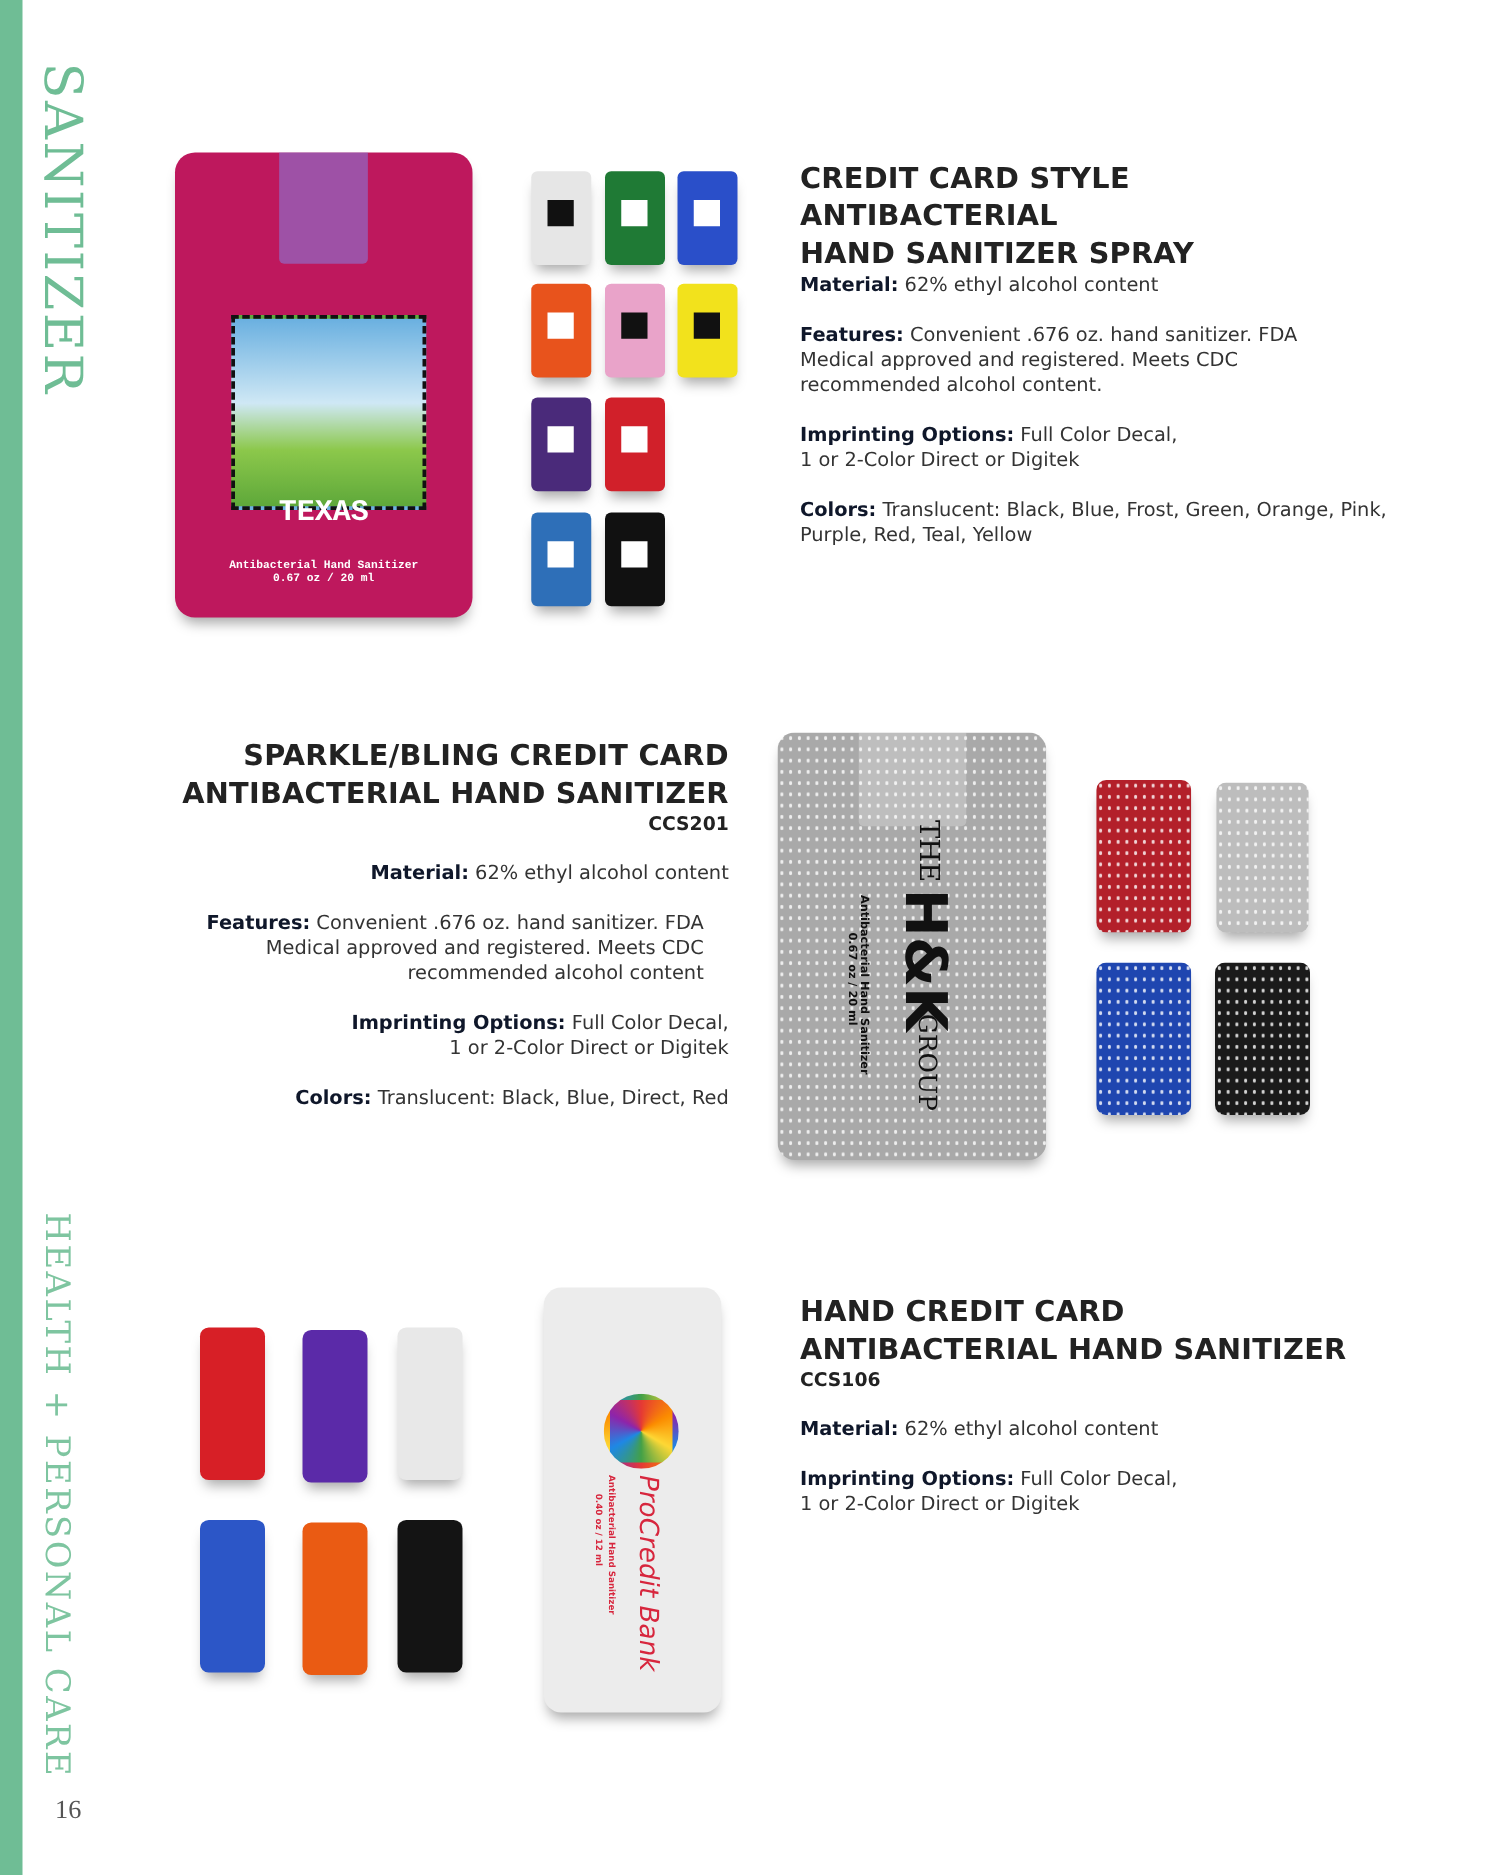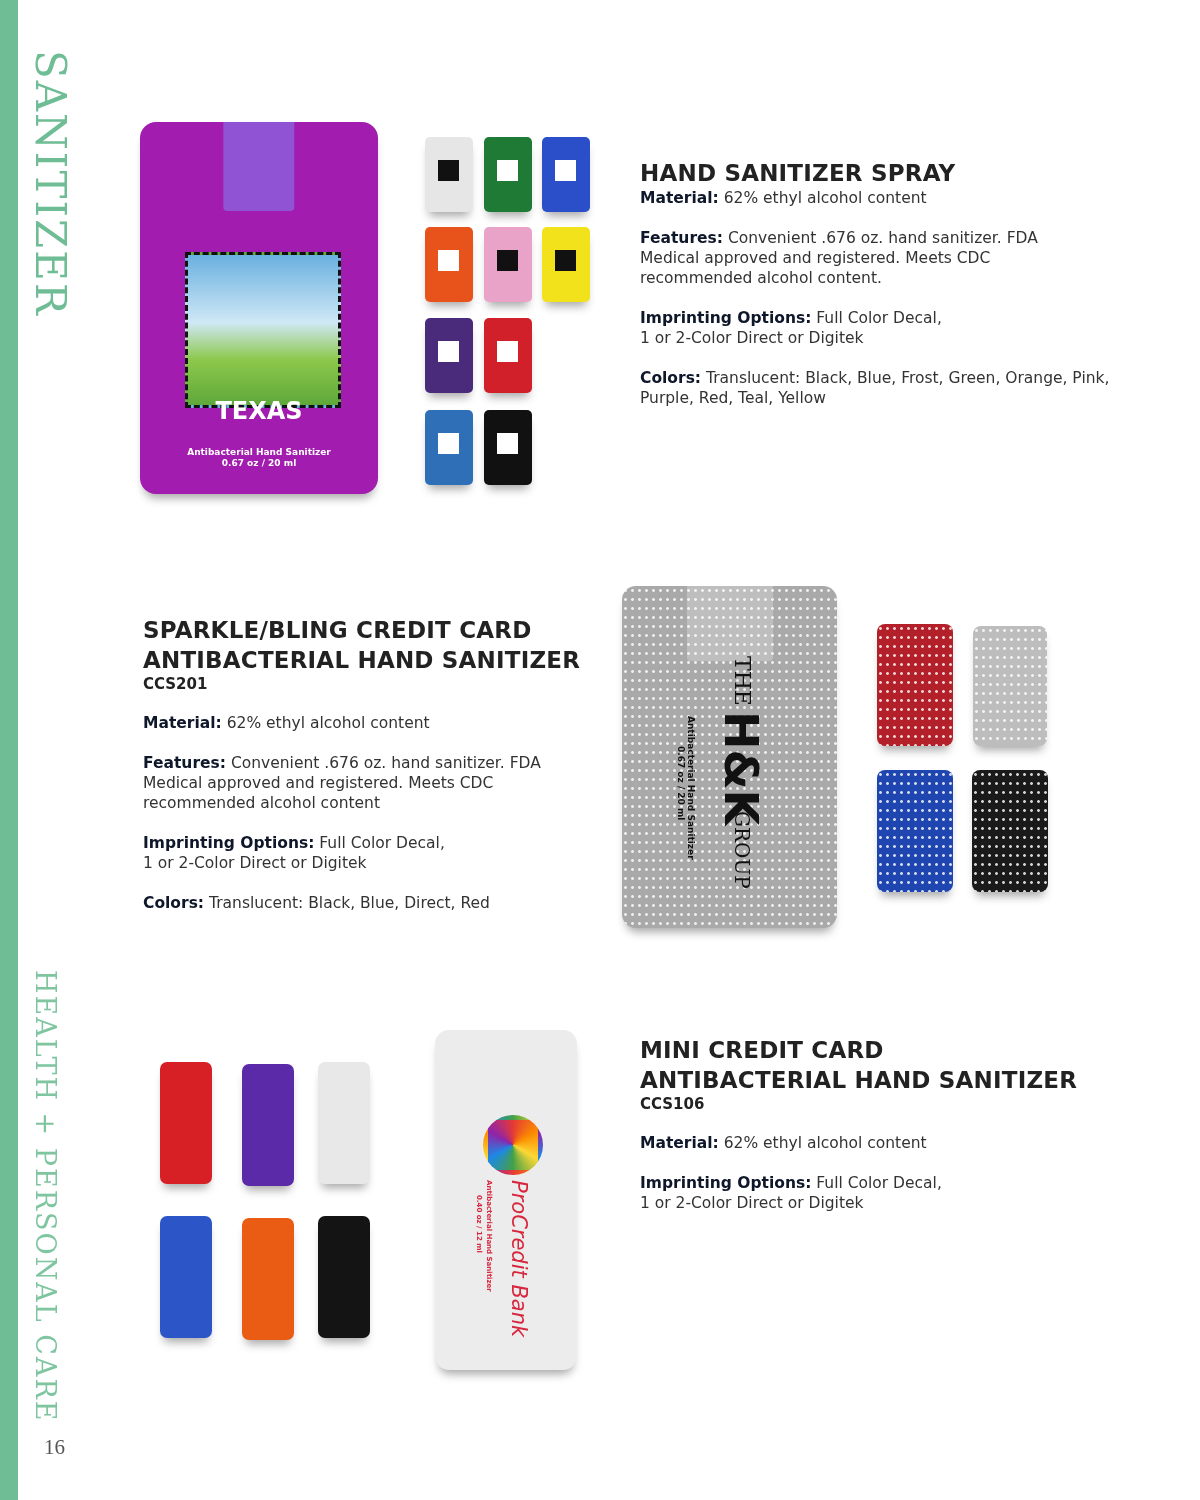--- a/index.html
+++ b/index.html
@@ -23,21 +23,21 @@
   .glitter{background-image:radial-gradient(rgba(255,255,255,0.8) 1px,transparent 1.5px);background-size:7px 9px;}
 </style>
 </head>
 <body>
 
 <div class="green-bar"></div>
 <div class="vert top">SANITIZER</div>
 <div class="vert bot">HEALTH + PERSONAL CARE</div>
 <div class="pagenum">16</div>
 
-<div class="card" style="left:140px;top:122px;width:238px;height:372px;background:#a21caf;border-radius:16px;">
+<div class="card" style="left:140px;top:122px;width:238px;height:372px;background:#be185d;border-radius:16px;font-family:Liberation Mono, monospace;">
   <div class="nozzle" style="background:rgba(120,150,255,0.45);width:30%;height:24%;"></div>
   <div class="stamp"></div>
   <div class="big-text" style="top:275px;font-size:24px;">TEXAS</div>
   <div class="big-text" style="top:325px;font-size:9px;">Antibacterial Hand Sanitizer</div>
   <div class="big-text" style="top:336px;font-size:9px;">0.67 oz / 20 ml</div>
 </div>
 
 <div>
   <div class="card" style="left:425px;top:137px;width:48px;height:75px;background:#e6e6e6;border-radius:5px;">
       <div class="logo-sq"></div>
@@ -65,28 +65,28 @@
     </div>
   <div class="card" style="left:425px;top:410px;width:48px;height:75px;background:#2e6fb8;border-radius:5px;">
       <div class="logo-sq" style="background:#fff"></div>
     </div>
   <div class="card" style="left:484px;top:410px;width:48px;height:75px;background:#111;border-radius:5px;">
       <div class="logo-sq" style="background:#fff"></div>
     </div>
 </div>
 
 <div class="block" style="left:640px;top:128px;width:470px;">
-  <h2 class="title"><br><span>HAND SANITIZER SPRAY</span></h2>
+  <h2 class="title"><span>CREDIT CARD STYLE ANTIBACTERIAL</span><br><span>HAND SANITIZER SPRAY</span></h2>
   <p class="para"><b>Material:</b> <span>62% ethyl alcohol content</span></p>
   <p class="para" style="width:400px;"><b>Features:</b> <span>Convenient .676 oz. hand sanitizer. FDA Medical approved and registered. Meets CDC recommended alcohol content.</span></p>
   <p class="para"><b>Imprinting Options:</b> <span>Full Color Decal,</span><br><span>1 or 2-Color Direct or Digitek</span></p>
   <p class="para"><b>Colors:</b> <span>Translucent: Black, Blue, Frost, Green, Orange, Pink, Purple, Red, Teal, Yellow</span></p>
 </div>
 
-<div class="block" style="left:143px;top:615px;width:440px;">
+<div class="block" style="left:143px;top:590px;width:440px;text-align:right;">
   <h2 class="title"><span>SPARKLE/BLING CREDIT CARD</span><br><span>ANTIBACTERIAL HAND SANITIZER</span></h2>
   <p class="sku">CCS201</p>
   <p class="para"><b>Material:</b> <span>62% ethyl alcohol content</span></p>
   <p class="para" style="width:420px;"><b>Features:</b> <span>Convenient .676 oz. hand sanitizer. FDA Medical approved and registered. Meets CDC recommended alcohol content</span></p>
   <p class="para"><b>Imprinting Options:</b> <span>Full Color Decal,</span><br><span>1 or 2-Color Direct or Digitek</span></p>
   <p class="para"><b>Colors:</b> <span>Translucent: Black, Blue, Direct, Red</span></p>
 </div>
 
 <div class="card glitter" style="left:622px;top:586px;width:215px;height:342px;background-color:#a9a9a9;border-radius:14px;">
   <div class="nozzle" style="background:rgba(255,255,255,0.25);width:40%;height:22%;"></div>
@@ -113,17 +113,17 @@
 </div>
 
 <div class="card" style="left:435px;top:1030px;width:142px;height:340px;background:#ececec;border-radius:14px;">
   <div style="position:absolute;left:48px;top:85px;width:50px;height:50px;border-radius:50%;border:5px solid transparent;background:conic-gradient(#e53935,#fb8c00,#fdd835,#43a047,#1e88e5,#8e24aa,#e53935);"></div>
   <div class="hk" style="left:72px;top:150px;color:#d7263d;font-weight:normal;font-style:italic;font-size:21px;">ProCredit Bank</div>
   <div class="hk" style="left:50px;top:150px;color:#d7263d;font-size:7px;">Antibacterial Hand Sanitizer</div>
   <div class="hk" style="left:40px;top:165px;color:#d7263d;font-size:7px;">0.40 oz / 12 ml</div>
 </div>
 
 <div class="block" style="left:640px;top:1035px;width:450px;">
-  <h2 class="title"><span>MINI CREDIT CARD</span><br><span>ANTIBACTERIAL HAND SANITIZER</span></h2>
+  <h2 class="title"><span>HAND CREDIT CARD</span><br><span>ANTIBACTERIAL HAND SANITIZER</span></h2>
   <p class="sku">CCS106</p>
   <p class="para"><b>Material:</b> <span>62% ethyl alcohol content</span></p>
   <p class="para"><b>Imprinting Options:</b> <span>Full Color Decal,</span><br><span>1 or 2-Color Direct or Digitek</span></p>
 </div>
 
 </body></html>

